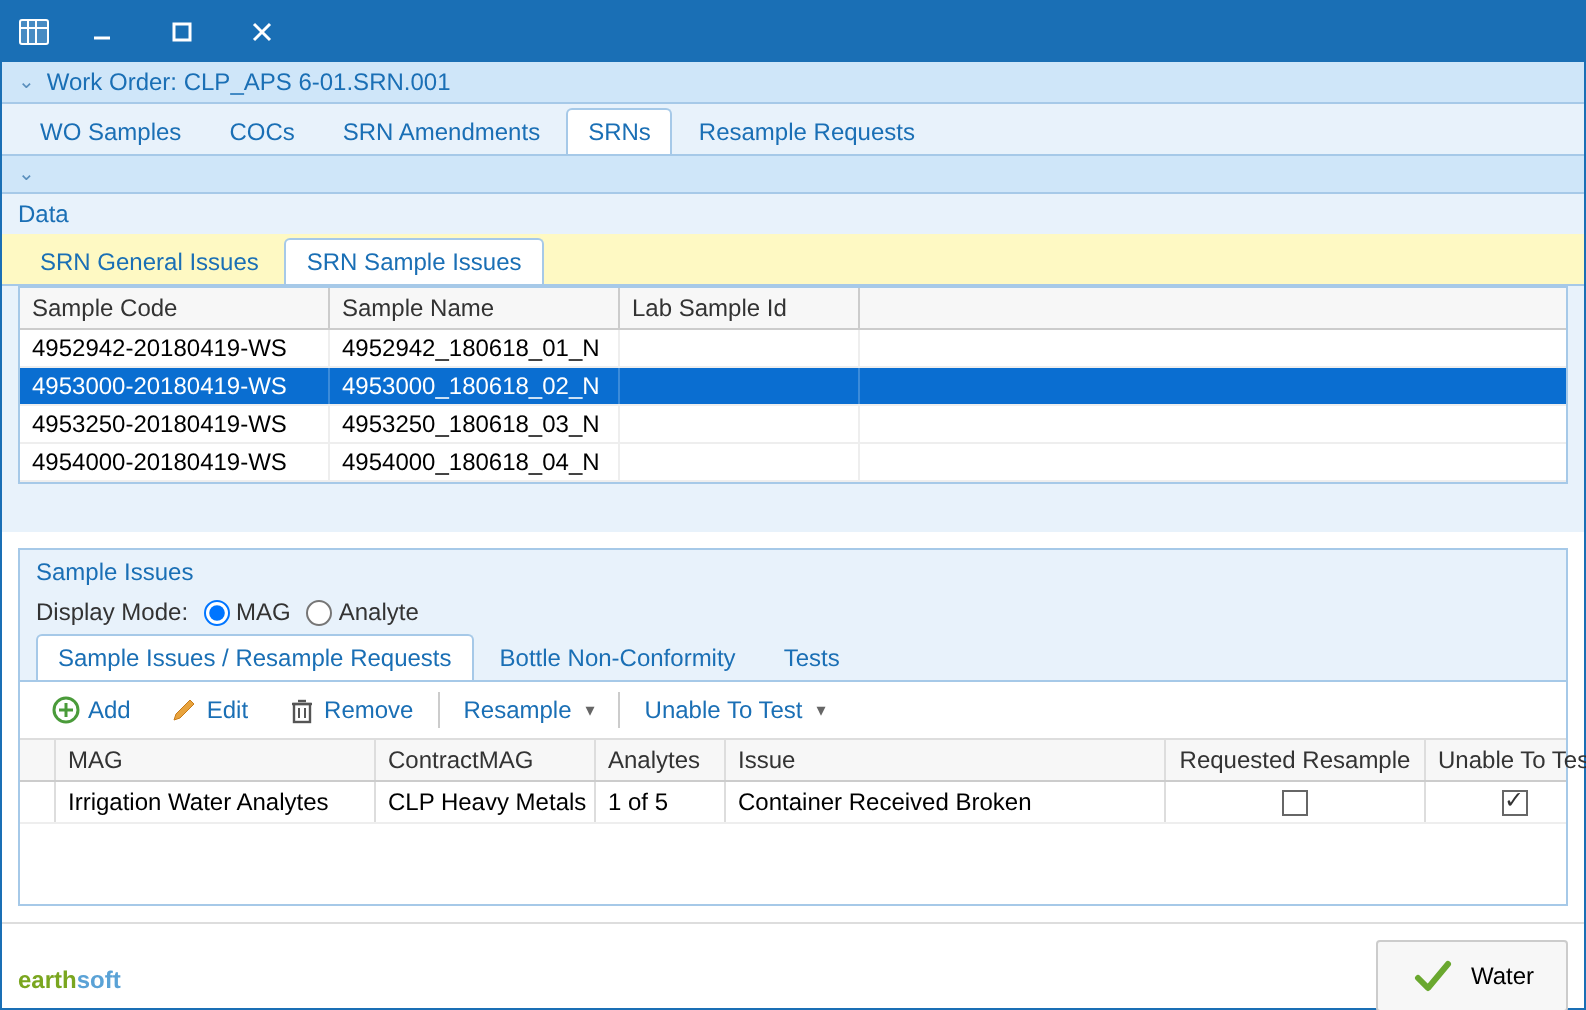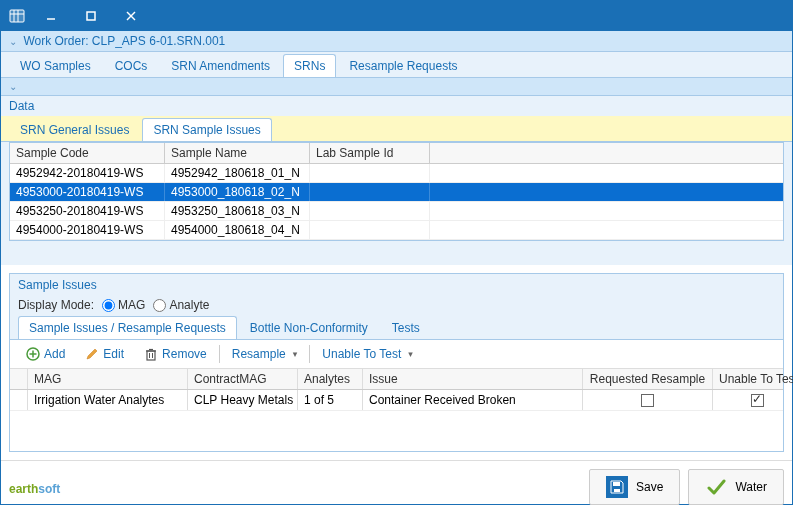--- a/index.html
+++ b/index.html
@@ -226,30 +226,20 @@
         </div>
         <div style="height:40px;"></div>
       </div>
     </div>
   </div>
 
   <div class="footer">
     <div class="logo"><span class="e">earth</span><span class="s">soft</span></div>
     <div class="footer-btns">
       <div class="fbtn">
-        <span class="fico" style="background:#1a6fb5;">
-            <svg width="16" height="16" viewBox="0 0 16 16">
-              <path d="M2 2 h10 l2 2 v10 h-12 z" fill="#1a6fb5" stroke="#fff" stroke-width="1"></path>
-              <rect x="4" y="3" width="7" height="4" fill="#fff"></rect>
-              <rect x="5" y="10" width="6" height="3" fill="#fff"></rect>
-            </svg>
-          </span>
-        <span>Save</span>
-      </div>
-      <div class="fbtn">
         <span class="fico">
             <svg width="20" height="20" viewBox="0 0 20 20">
               <path d="M3 11 L8 16 L18 4" fill="none" stroke="#6aa82f" stroke-width="3" stroke-linecap="round" stroke-linejoin="round"></path>
             </svg>
           </span>
         <span>Water</span>
       </div>
     </div>
   </div>
 </div>

